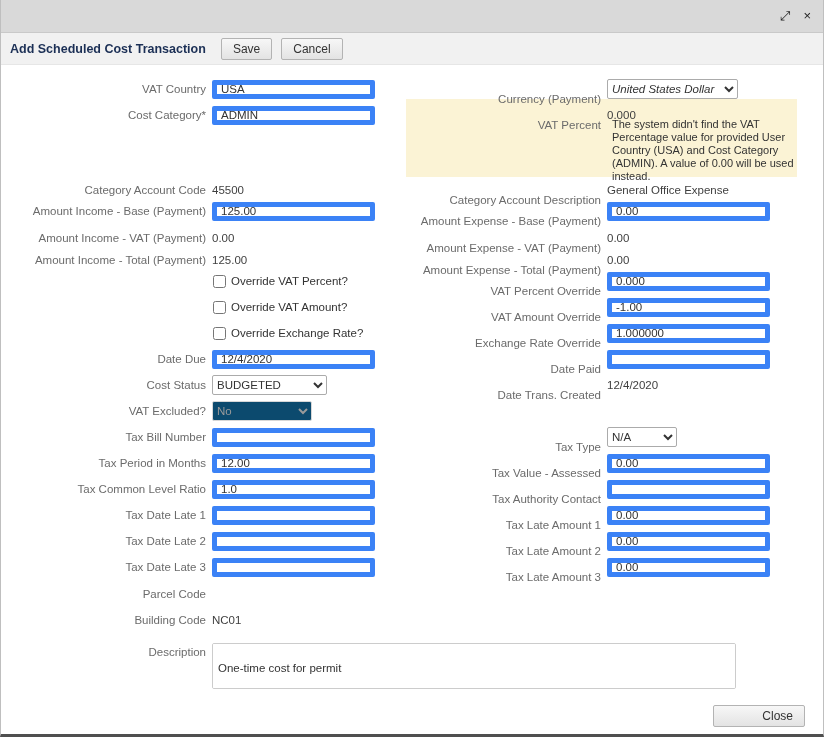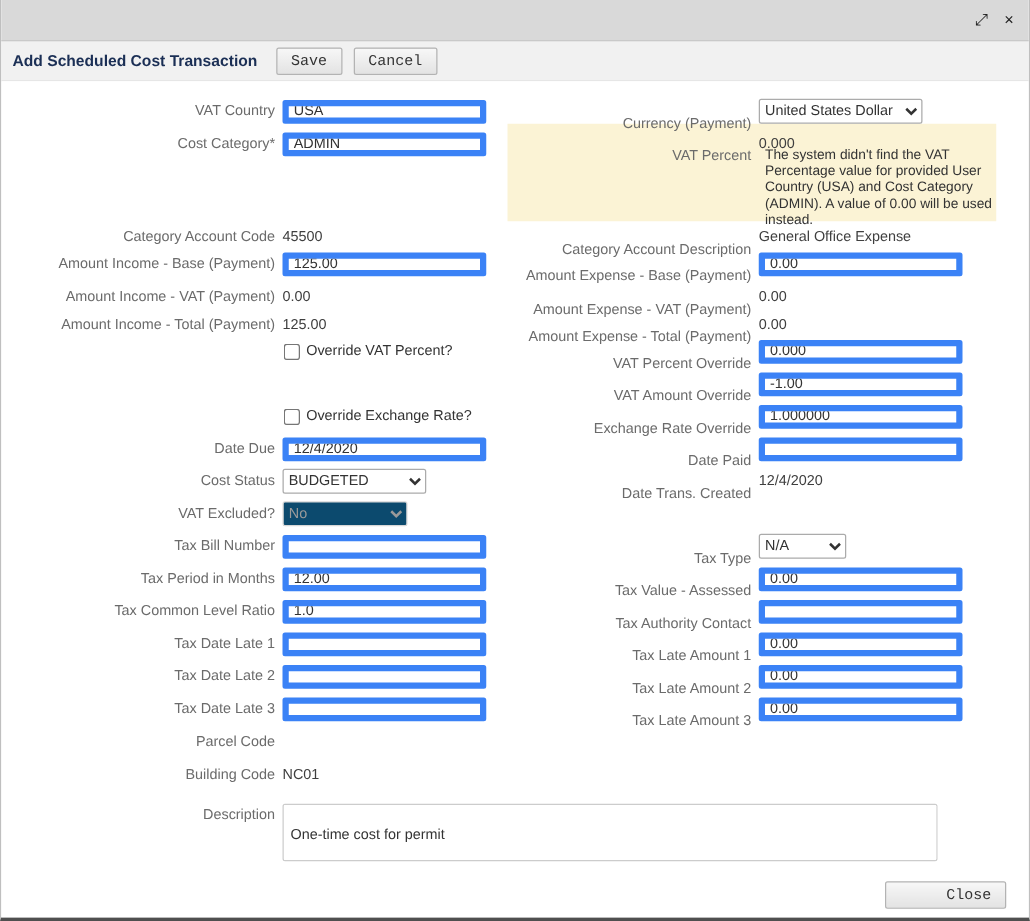--- a/index.html
+++ b/index.html
@@ -20,43 +20,43 @@
   .win-icon { font-size: 13px; color: #222; cursor: pointer; line-height: 16px; }
 
   .header {
     height: 32px; background: #f1f1f1; display: flex; align-items: center;
     padding: 0 9px; gap: 9px; border-bottom: 1px solid #e6e6e6;
   }
   .title { color: #1b2f55; font-weight: bold; font-size: 12.5px; margin-right: 6px; }
   .btn {
     background: linear-gradient(#f7f7f7, #e3e3e3); border: 1px solid #b3b3b3;
     border-radius: 2px; padding: 3px 11px; font-size: 12px; color: #333;
-    font-family: Liberation Mono, monospace; cursor: pointer;
+    font-family: Liberation Sans, sans-serif; cursor: pointer;
   }
 
   .form { position: relative; height: 669px; background: #fff; }
 
   .row { position: absolute; height: 20px; display: flex; align-items: center; }
-  .row.l { left: 0; width: 392px; margin-left: 14px; }
+  .row.l { left: 0; width: 392px; }
   .row.r { left: 400px; width: 402px; }
   .lbl { color: #6b6b6b; font-size: 11.5px; text-align: right; flex: none; }
   .l .lbl { width: 205px; margin-right: 6px; }
   .r .lbl { width: 200px; margin-right: 6px; margin-top: 19px; }
 
   .inp {
     width: 163px; height: 19px; border: 5px solid #3b82f6; border-radius: 2px;
     padding: 1px 4px; font: 11.5px "Liberation Sans", sans-serif; color: #333; flex: none;
   }
   .static { color: #3f3f3f; font-size: 11.5px; }
   .sel {
     height: 20px; border: 1px solid #ababab; border-radius: 2px; background: #fff;
     font: 11.5px "Liberation Sans", sans-serif; color: #333; flex: none;
   }
   .sel:disabled { color: #9a9a9a; border-color: #d7d7d7; background: #0c4a6e; opacity: 1; }
-  .w131 { width: 131px; } .w115 { width: 115px; } .w100 { width: 100px; } .w70 { width: 70px; }
+  .w131 { width: 131px; font-style: italic; } .w115 { width: 115px; } .w100 { width: 100px; } .w70 { width: 70px; }
 
   .chk { margin: 0 5px 0 1px; flex: none; }
   .chklbl { color: #333; font-size: 11.5px; }
 
   .vat-warning-box {
     position: absolute; left: 405px; top: 34px; width: 391px; height: 78px;
     background: #fbf3d5;
   }
   .vat-warning-text {
     position: absolute; left: 611px; top: 53px; width: 188px;
@@ -116,20 +116,25 @@
     </div>
     <div class="row l" style="top:185px">
       <span class="lbl">Amount Income - Total (Payment)</span>
       <span class="static">125.00</span>
     </div>
     <div class="row l" style="top:206px">
       <span class="lbl"></span>
       <input type="checkbox" class="chk" style="">
       <span class="chklbl">Override VAT Percent?</span>
     </div>
+    <div class="row l" style="top:232px">
+      <span class="lbl"></span>
+      <input type="checkbox" class="chk" style="">
+      <span class="chklbl">Override VAT Amount?</span>
+    </div>
     <div class="row l" style="top:258px">
       <span class="lbl"></span>
       <input type="checkbox" class="chk" style="">
       <span class="chklbl">Override Exchange Rate?</span>
     </div>
     <div class="row l" style="top:284px">
       <span class="lbl">Date Due</span>
       <input type="text" class="inp" value="12/4/2020" style="">
     </div>
     <div class="row l" style="top:310px">

